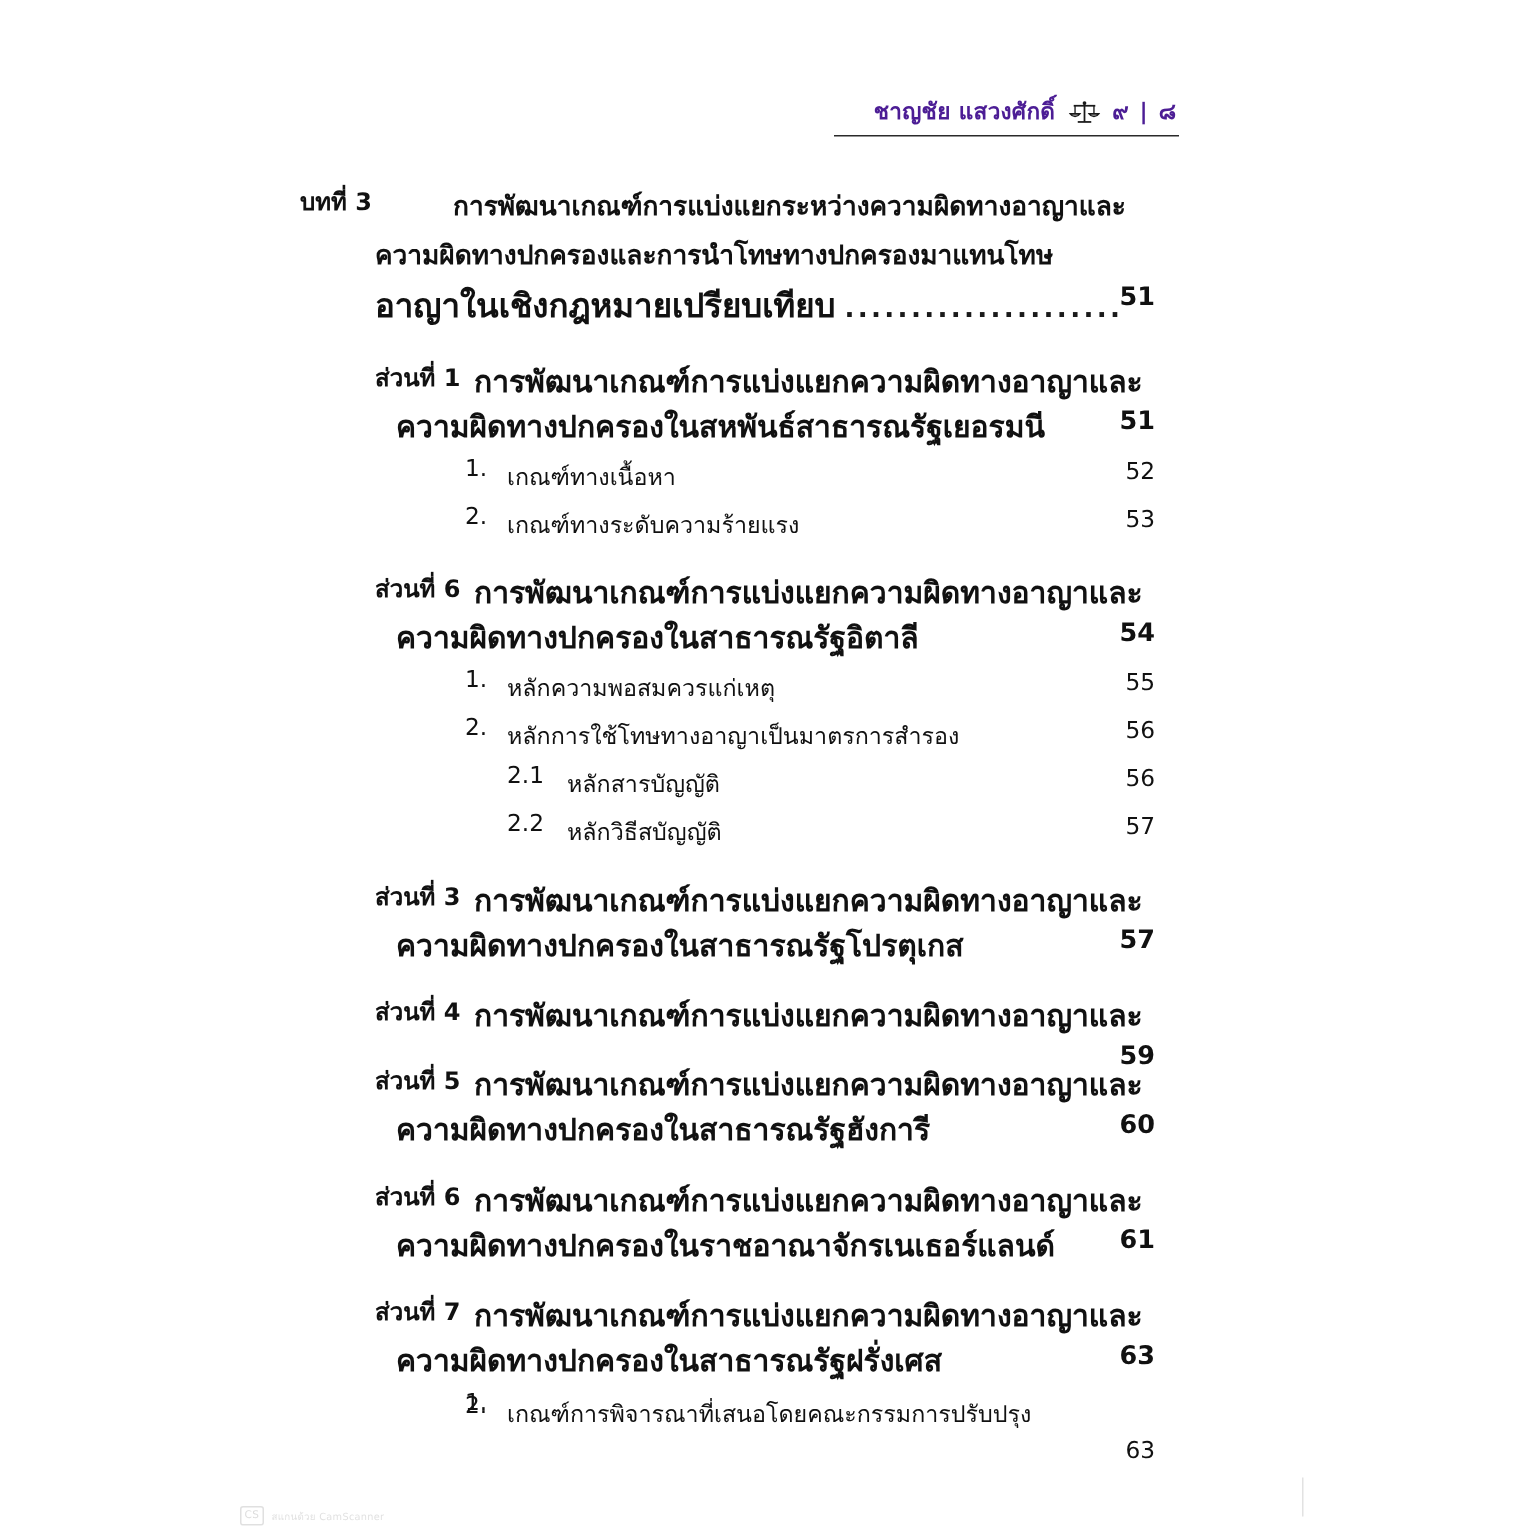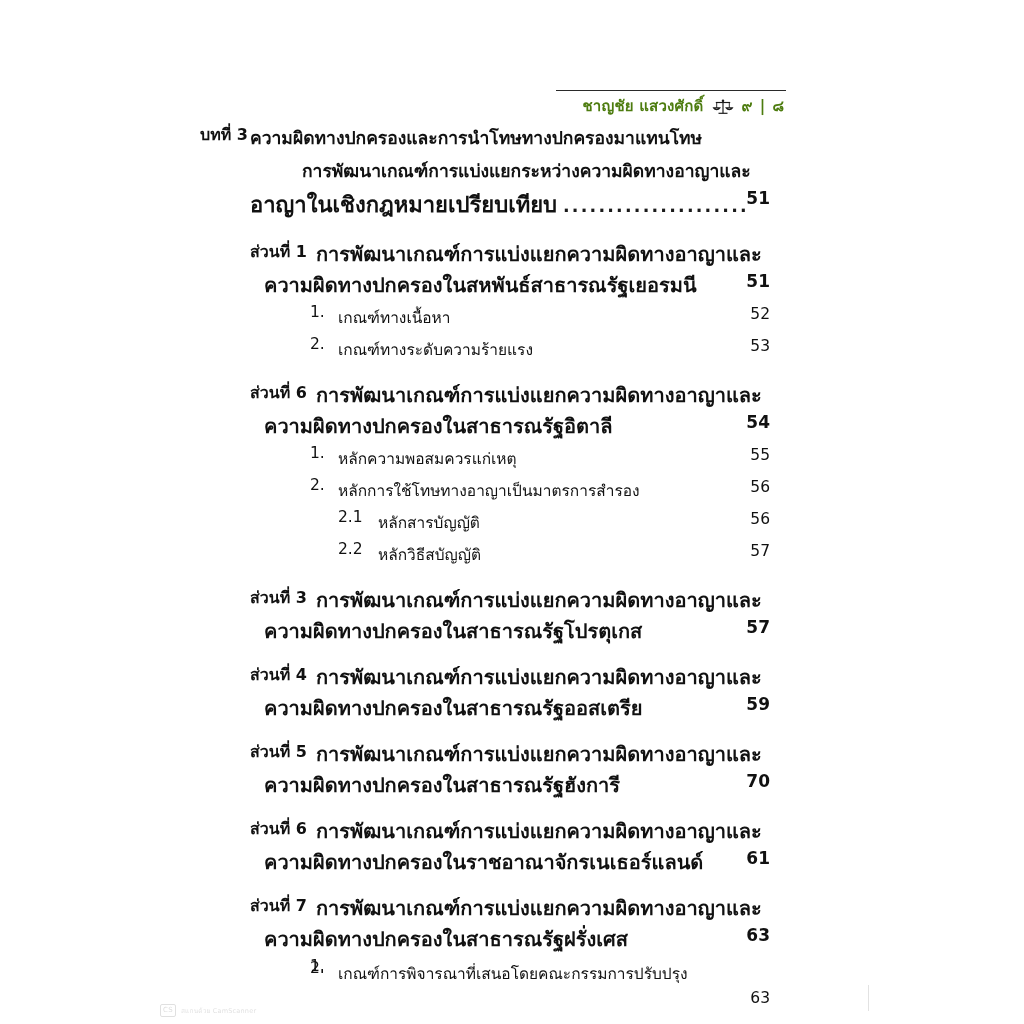--- a/index.html
+++ b/index.html
@@ -24,23 +24,22 @@
   
   .header {
     position: absolute;
     top: 62px;
     right: 239px;
     display: flex;
     align-items: center;
     gap: 8px;
     font-size: 15px;
     font-weight: 600;
-    color: #4d7c0f;
-    white-space: nowrap;
-    margin-top: 32px;
+    color: #4c1d95;
+    white-space: nowrap;
   }
   .header-author {
     letter-spacing: 0.2px;
   }
   .scales-icon {
     display: inline-block;
     width: 22px;
     height: 18px;
     position: relative;
     top: 1px;
@@ -249,22 +248,22 @@
       </svg>
     </span>
     <span class="header-folio">๙ | ๘</span>
   </div>
   <div class="header-rule"></div>
 
   <div class="toc" id="toc">
       <div class="row chapter">
         <div class="label">บทที่ 3</div>
         <div class="lines">
+          <div class="line first">การพัฒนาเกณฑ์การแบ่งแยกระหว่างความผิดทางอาญาและ</div>
           <div class="line">ความผิดทางปกครองและการนำโทษทางปกครองมาแทนโทษ</div>
-          <div class="line first">การพัฒนาเกณฑ์การแบ่งแยกระหว่างความผิดทางอาญาและ</div>
           <div class="leader-line">
             <span class="leader-text">อาญาในเชิงกฎหมายเปรียบเทียบ</span>
             <span class="dots">................................................................</span>
           </div>
         </div>
         <div class="pageno bold" style="top: 66px;">51</div>
       </div>
       <div class="row section">
         <div class="label">ส่วนที่ 1</div>
         <div class="lines">
@@ -328,31 +327,30 @@
         <div class="lines">
           <div class="line first">การพัฒนาเกณฑ์การแบ่งแยกความผิดทางอาญาและ</div>
           <div class="line cont">ความผิดทางปกครองในสาธารณรัฐโปรตุเกส</div>
         </div>
         <div class="pageno bold" style="top: 32px;">57</div>
       </div>
       <div class="row section">
         <div class="label">ส่วนที่ 4</div>
         <div class="lines">
           <div class="line first">การพัฒนาเกณฑ์การแบ่งแยกความผิดทางอาญาและ</div>
-          <div class="line cont">ความผิดทางปกครองในสาธารณรัฐออสเตรีย</div>
         </div>
         <div class="pageno bold" style="top: 32px;">59</div>
       </div>
       <div class="row section">
         <div class="label">ส่วนที่ 5</div>
         <div class="lines">
           <div class="line first">การพัฒนาเกณฑ์การแบ่งแยกความผิดทางอาญาและ</div>
           <div class="line cont">ความผิดทางปกครองในสาธารณรัฐฮังการี</div>
         </div>
-        <div class="pageno bold" style="top: 32px;">70</div>
+        <div class="pageno bold" style="top: 32px;">60</div>
       </div>
       <div class="row section">
         <div class="label">ส่วนที่ 6</div>
         <div class="lines">
           <div class="line first">การพัฒนาเกณฑ์การแบ่งแยกความผิดทางอาญาและ</div>
           <div class="line cont">ความผิดทางปกครองในราชอาณาจักรเนเธอร์แลนด์</div>
         </div>
         <div class="pageno bold" style="top: 32px;">61</div>
       </div>
       <div class="row section">

